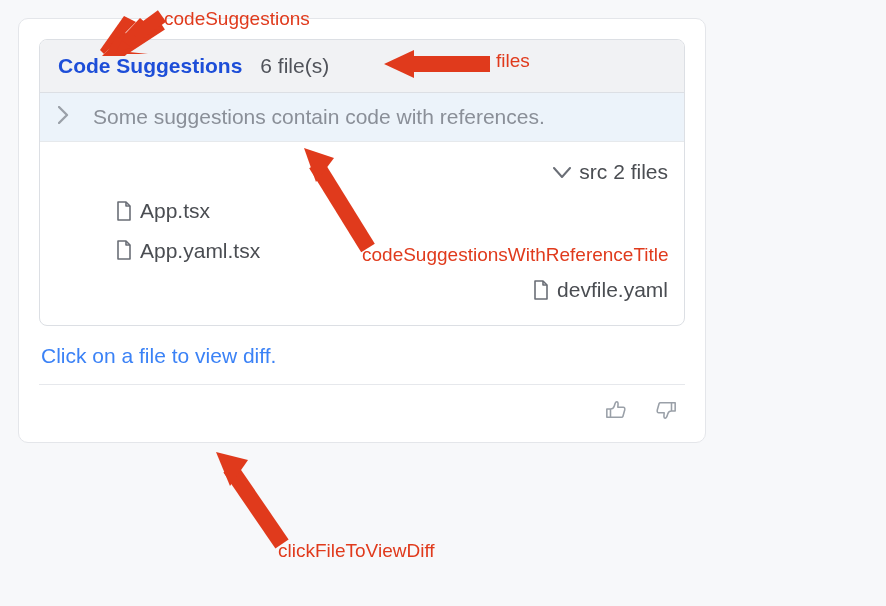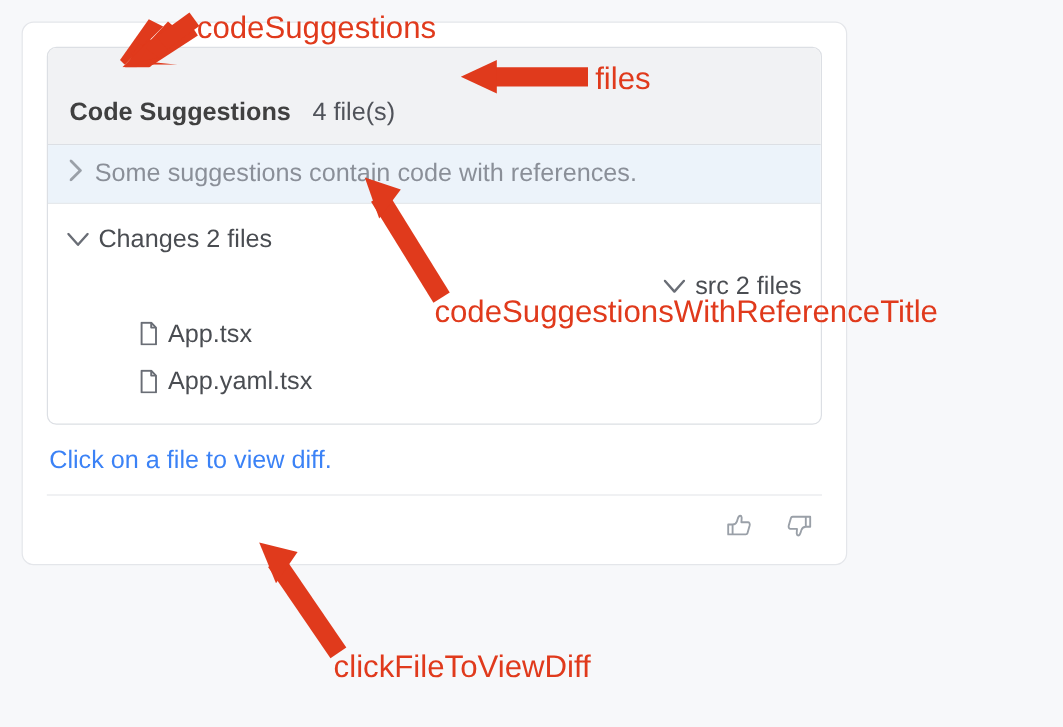--- a/index.html
+++ b/index.html
@@ -28,32 +28,31 @@
       background: #f1f2f4;
       padding: 14px 18px;
       display: flex;
       align-items: baseline;
       gap: 18px;
       border-bottom: 1px solid #dcdfe4;
     }
     .panel-title {
       font-size: 21px;
       font-weight: 700;
-      color: #404040;
-      margin-top: 28px;
+      color: #1d4ed8;
     }
     .panel-count {
       font-size: 21px;
       color: #50535a;
     }
     .refs-row {
       background: #ecf3fa;
       display: flex;
       align-items: center;
-      gap: 10px;
+      gap: 24px;
       padding: 12px 18px;
       font-size: 21px;
       color: #8a8f98;
       border-bottom: 1px solid #e6e9ec;
     }
     .refs-row .chev { color: #9aa0a8; font-size: 20px; }
     .tree {
       padding: 10px 12px 16px 12px;
     }
     .tree-row {
@@ -99,59 +98,51 @@
       background: none;
       border: none;
       padding: 4px;
       cursor: pointer;
       color: #9aa0a8;
     }
     
     .anno-label {
       position: absolute;
       color: #e03a1c;
-      font-size: 26px;
+      font-size: 19px;
       font-weight: 500;
       white-space: nowrap;
       pointer-events: none;
     }
     .arrow {
       position: absolute;
       pointer-events: none;
     }
   </style>
 </head>
 <body>
 
 <div class="card">
 
   <div class="panel">
     <div class="panel-header">
       <span class="panel-title">Code Suggestions</span>
-      <span class="panel-count">4 file(s)</span>
+      <span class="panel-count">6 file(s)</span>
     </div>
 
     <div class="refs-row">
       <span class="chev">
         <svg width="11" height="18" viewBox="0 0 11 18">
             <path d="M1 1 L9 9 L1 17" stroke="#9aa0a8" stroke-width="2.3" fill="none" stroke-linecap="round" stroke-linejoin="round"></path>
           </svg>
       </span>
       <span>Some suggestions contain code with references.</span>
     </div>
 
     <div class="tree">
-      <div class="tree-row">
-        <span class="chev-down">
-          <svg width="18" height="12" viewBox="0 0 18 12">
-              <path d="M1 1 L9 10 L17 1" stroke="#6a6e76" stroke-width="2" fill="none" stroke-linecap="round" stroke-linejoin="round"></path>
-            </svg>
-        </span>
-        <span>Changes 2 files</span>
-      </div>
       <div class="tree-row indent-1">
         <span class="chev-down">
           <svg width="18" height="12" viewBox="0 0 18 12">
               <path d="M1 1 L9 10 L17 1" stroke="#6a6e76" stroke-width="2" fill="none" stroke-linecap="round" stroke-linejoin="round"></path>
             </svg>
         </span>
         <span>src 2 files</span>
       </div>
       <div class="tree-row indent-2">
         <span class="file-icon">
@@ -163,20 +154,29 @@
         <span>App.tsx</span>
       </div>
       <div class="tree-row indent-2">
         <span class="file-icon">
           <svg width="16" height="20" viewBox="0 0 16 20">
               <path d="M2 1 H10 L14 5 V19 H2 Z" stroke="#6a6e76" stroke-width="1.6" fill="none" stroke-linejoin="round"></path>
               <path d="M10 1 V5 H14" stroke="#6a6e76" stroke-width="1.6" fill="none" stroke-linejoin="round"></path>
             </svg>
         </span>
         <span>App.yaml.tsx</span>
+      </div>
+      <div class="tree-row indent-1">
+        <span class="file-icon">
+          <svg width="16" height="20" viewBox="0 0 16 20">
+              <path d="M2 1 H10 L14 5 V19 H2 Z" stroke="#6a6e76" stroke-width="1.6" fill="none" stroke-linejoin="round"></path>
+              <path d="M10 1 V5 H14" stroke="#6a6e76" stroke-width="1.6" fill="none" stroke-linejoin="round"></path>
+            </svg>
+        </span>
+        <span>devfile.yaml</span>
       </div>
     </div>
   </div>
 
   <div class="hint">Click on a file to view diff.</div>
 
   <div class="divider"></div>
 
   <div class="thumbs">
     <button class="thumb-btn">

